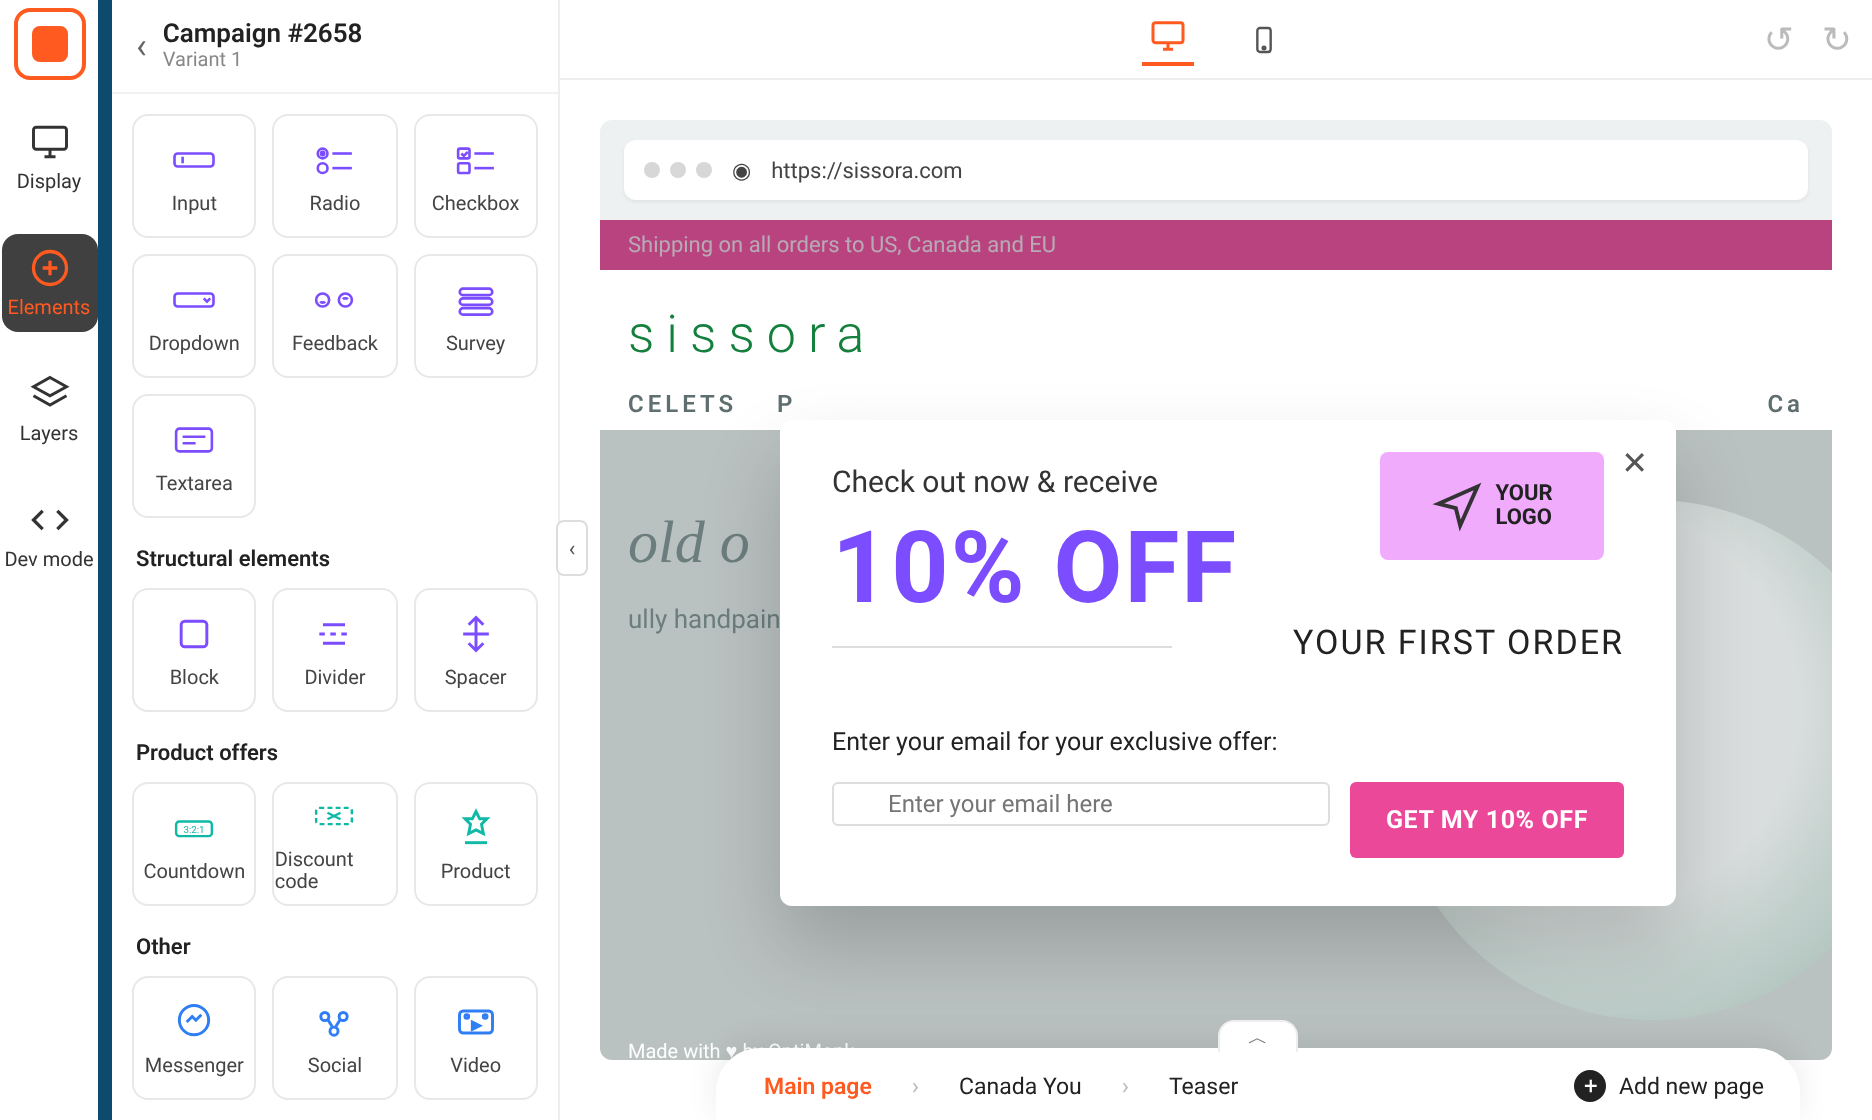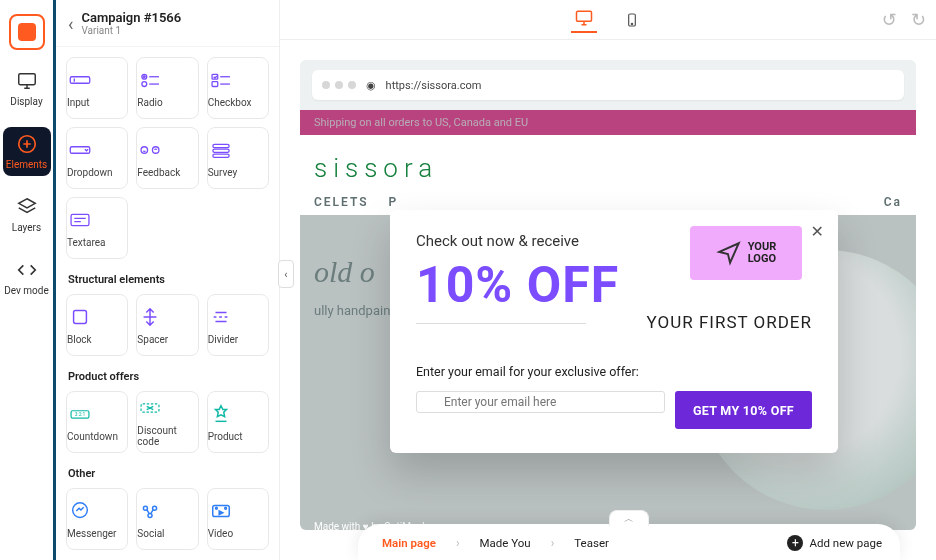--- a/index.html
+++ b/index.html
@@ -1,35 +1,35 @@
 <!DOCTYPE html>
 <html><head>
 <meta charset="utf-8">
 <style>
   * { box-sizing: border-box; margin: 0; padding: 0; font-family: -apple-system, BlinkMacSystemFont, "Segoe UI", Roboto, sans-serif; }
   body { width: 936px; height: 560px; overflow: hidden; background: #fff; display: flex; }
 
   
-  .rail { width: 56px; border-right: 3px solid #0c4a6e; display: flex; flex-direction: column; align-items: center; padding-top: 14px; gap: 14px; }
+  .rail { width: 56px; border-right: 7px solid #0c4a6e; display: flex; flex-direction: column; align-items: center; padding-top: 4px; gap: 14px; }
   .logo { width: 36px; height: 36px; border-radius: 8px; border: 2px solid #ff5a1f; display:flex; align-items:center; justify-content:center; }
   .logo-inner { width:18px; height:18px; background:#ff5a1f; border-radius:4px; position:relative; }
   .rail-item { width:48px; display:flex; flex-direction:column; align-items:center; gap:4px; font-size:10px; color:#333; cursor:pointer; padding:6px 0; border-radius:8px; }
-  .rail-item.active { background:#0f172a; color:#ff5a1f;align-items:center; }
+  .rail-item.active { background:#404040; color:#ff5a1f;align-items:center; }
   .rail-item svg, .rail-item .ic { width:22px; height:22px; }
 
   
   .sidebar { width: 224px; border-right:1px solid #eee; display:flex; flex-direction:column; }
   .sb-header { display:flex; align-items:center; gap:8px; padding:10px 12px; border-bottom:1px solid #f2f2f2; }
   .sb-header .back { font-size:18px; color:#666; cursor:pointer; }
   .sb-title { font-size:13px; font-weight:600; color:#222; }
   .sb-sub { font-size:10px; color:#888; }
   .sb-body { flex:1; overflow-y:auto; padding:10px 10px 20px; }
   .section-label { font-size:11px; font-weight:600; color:#222; margin:14px 2px 8px; }
   .grid3 { display:grid; grid-template-columns: repeat(3, 1fr); gap:8px; }
-  .card { height:62px; border:1px solid #e8e8e8; border-radius:8px; display:flex; flex-direction:column; align-items:flex-start; justify-content:center; gap:6px; font-size:10px; color:#444; cursor:pointer; background:#fff; }
+  .card { height:62px; border:1px solid #e8e8e8; border-radius:8px; display:flex; flex-direction:column; align-items:center; justify-content:center; gap:6px; font-size:10px; color:#444; cursor:pointer; background:#fff; }
   .card .ic { width:26px; height:22px; display:flex; align-items:center; justify-content:center; color:#7b4dff; }
   .card.teal .ic { color:#0fb9a6; }
   .card.blue .ic { color:#2f7ef5; }
   .divider-handle { position:absolute; left:278px; top:260px; width:16px; height:28px; background:#fff; border:1px solid #ddd; border-radius:4px; display:flex; align-items:center; justify-content:center; font-size:11px; color:#555; z-index:5; cursor:pointer;}
 
   
   .main { flex:1; display:flex; flex-direction:column; background:#fff; position:relative; }
   .topbar { height:40px; border-bottom:1px solid #eee; display:flex; align-items:center; justify-content:center; position:relative; }
   .device-toggle { display:flex; gap:22px; align-items:center; }
   .dev-btn { width:26px; height:26px; display:flex; align-items:center; justify-content:center; cursor:pointer; color:#555; }
@@ -63,21 +63,21 @@
   .logo-box { position:absolute; top:16px; right:36px; width:112px; height:54px; background:#f0abfc; border-radius:4px; display:flex; align-items:center; justify-content:center; gap:6px; }
   .logo-box svg { width:26px; height:26px; color:#333; }
   .logo-box .txt { font-size:11px; font-weight:700; line-height:1.1; color:#222; }
   .p-line1 { font-size:15px; color:#333; }
   .p-big { font-size:50px; font-weight:700; color:#7b4dff; margin-top:6px; letter-spacing:1px; }
   .p-line2 { text-align:right; font-size:17px; letter-spacing:1px; color:#222; margin-top:-2px; }
   .hr { height:1px; background:#ddd; margin:4px 0 4px; width:43%; }
   .p-sub { font-size:12.5px; color:#222; margin-top:32px; }
   .p-form { display:flex; gap:10px; margin-top:12px; }
   .p-form input { flex:1; height:22px; border:1px solid #ddd; border-radius:3px; padding:0 27px; font-size:12px; color:#666; }
-  .p-form button { height:38px; padding:0 18px; background:#6d28d9; color:#fff; border:none; border-radius:3px; font-weight:700; font-size:12.5px; letter-spacing:.3px; cursor:pointer; }
+  .p-form button { height:38px; padding:0 18px; background:#ec4899; color:#fff; border:none; border-radius:3px; font-weight:700; font-size:12.5px; letter-spacing:.3px; cursor:pointer; }
 
   
   .page-tabs { position:absolute; bottom:-2px; left:78px; right:36px; height:38px; background:#fff; border-radius:22px 22px 0 0; box-shadow:0 -4px 16px rgba(0,0,0,.08); display:flex; align-items:center; padding:0 18px; gap:8px; }
   .page-tabs .handle { position:absolute; top:-14px; left:50%; transform:translateX(-50%); width:40px; height:16px; background:#fff; border:1px solid #eee; border-bottom:none; border-radius:8px 8px 0 0; display:flex; align-items:center; justify-content:center; font-size:10px; color:#777; cursor:pointer; }
   .pt { font-size:11.5px; color:#222; padding:4px 6px; cursor:pointer; }
   .pt.active { color:#ff5a1f; font-weight:600; }
   .chev { color:#bbb; font-size:12px; padding:0 6px; }
   .add-page { margin-left:auto; display:flex; align-items:center; gap:6px; font-size:11.5px; color:#222; cursor:pointer; }
   .add-page .plus { width:16px; height:16px; border-radius:50%; background:#222; color:#fff; display:flex; align-items:center; justify-content:center; font-size:12px; }
 
@@ -121,21 +121,21 @@
         <path d="M8 7l-5 5 5 5M16 7l5 5-5 5"></path>
       </svg>
     <span>Dev mode</span>
   </div>
 </div>
 
 <div class="sidebar">
   <div class="sb-header">
     <span class="back">‹</span>
     <div>
-      <div class="sb-title">Campaign #1566</div>
+      <div class="sb-title">Campaign #2658</div>
       <div class="sb-sub">Variant 1</div>
     </div>
   </div>
 
   <div class="sb-body">
 
     <div class="grid3">
       <div class="card">
         <span class="ic">
             <svg viewBox="0 0 32 24" fill="none" stroke="currentColor" stroke-width="1.6">
@@ -215,33 +215,33 @@
         <span class="ic">
             <svg viewBox="0 0 24 24" fill="none" stroke="currentColor" stroke-width="1.6">
               <rect x="5" y="5" width="14" height="14" rx="2"></rect>
             </svg>
           </span>
         <span>Block</span>
       </div>
       <div class="card">
         <span class="ic">
             <svg viewBox="0 0 24 24" fill="none" stroke="currentColor" stroke-width="1.6">
-              <path d="M12 4v16M8 7l4-4 4 4M8 17l4 4 4-4M5 12h14"></path>
-            </svg>
-          </span>
-        <span>Spacer</span>
-      </div>
-      <div class="card">
-        <span class="ic">
-            <svg viewBox="0 0 24 24" fill="none" stroke="currentColor" stroke-width="1.6">
               <path d="M4 12h16" stroke-dasharray="3 3"></path>
               <path d="M6 7h12M6 17h12"></path>
             </svg>
           </span>
         <span>Divider</span>
+      </div>
+      <div class="card">
+        <span class="ic">
+            <svg viewBox="0 0 24 24" fill="none" stroke="currentColor" stroke-width="1.6">
+              <path d="M12 4v16M8 7l4-4 4 4M8 17l4 4 4-4M5 12h14"></path>
+            </svg>
+          </span>
+        <span>Spacer</span>
       </div>
     </div>
 
     <div class="section-label">Product offers</div>
     <div class="grid3">
       <div class="card teal">
         <span class="ic">
             <svg viewBox="0 0 32 24" fill="none" stroke="currentColor" stroke-width="1.5">
               <rect x="5" y="8" width="22" height="9" rx="2"></rect>
               <text x="16" y="15" font-size="6" text-anchor="middle" fill="currentColor" stroke="none">3:2:1</text>
@@ -384,21 +384,21 @@
             <button>GET MY 10% OFF</button>
           </div>
         </div>
       </div>
     </div>
 
     <div class="page-tabs">
       <div class="handle">︿</div>
       <span class="pt active">Main page</span>
       <span class="chev">›</span>
-      <span class="pt">Made You</span>
+      <span class="pt">Canada You</span>
       <span class="chev">›</span>
       <span class="pt">Teaser</span>
       <div class="add-page">
         <span class="plus">+</span>
         <span>Add new page</span>
       </div>
     </div>
   </div>
 </div>
 

